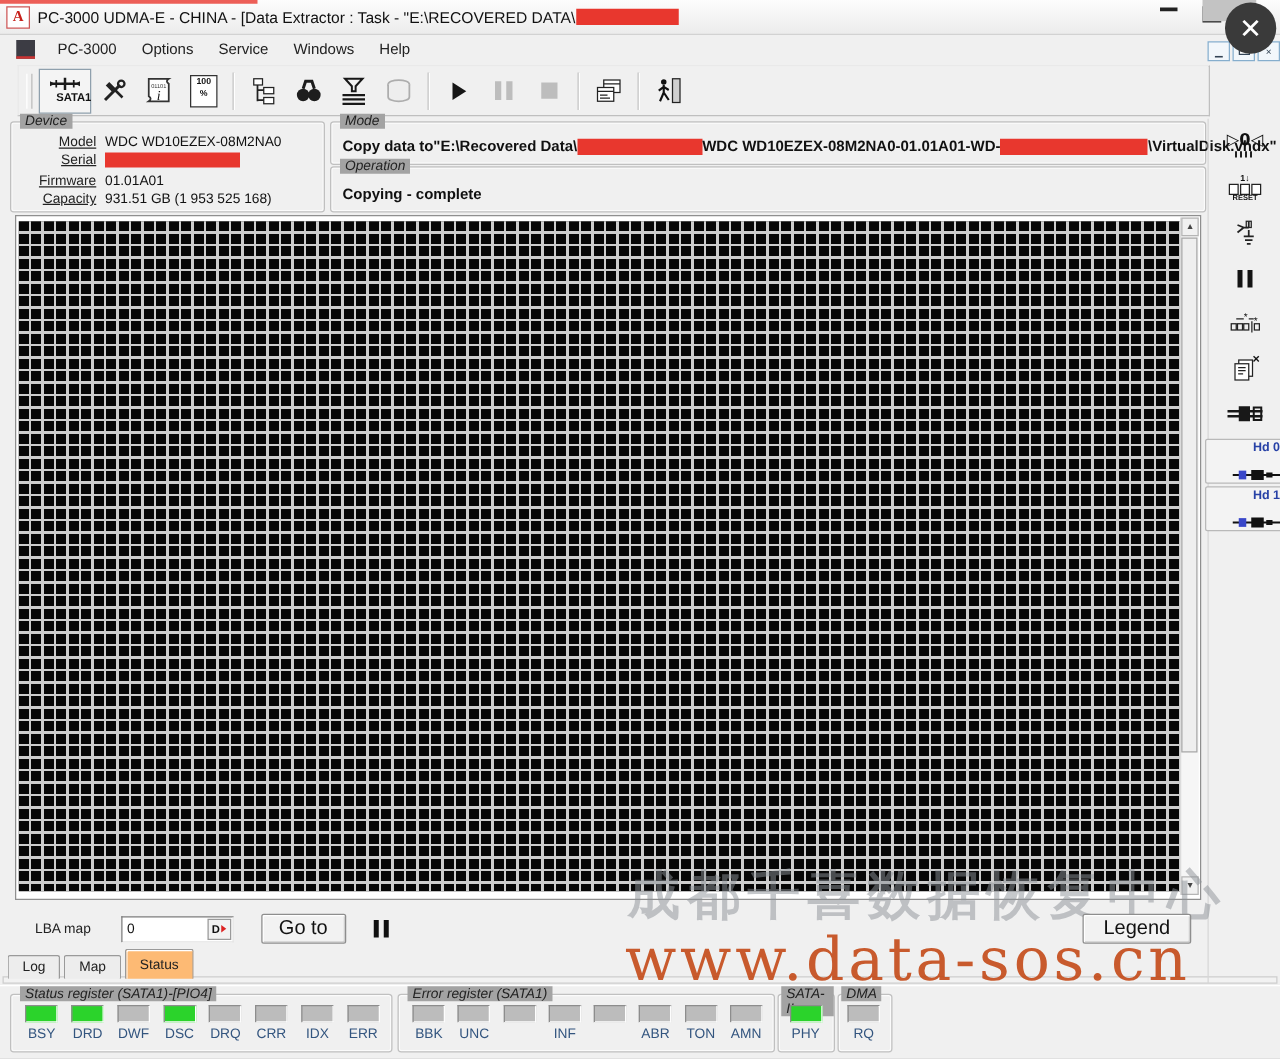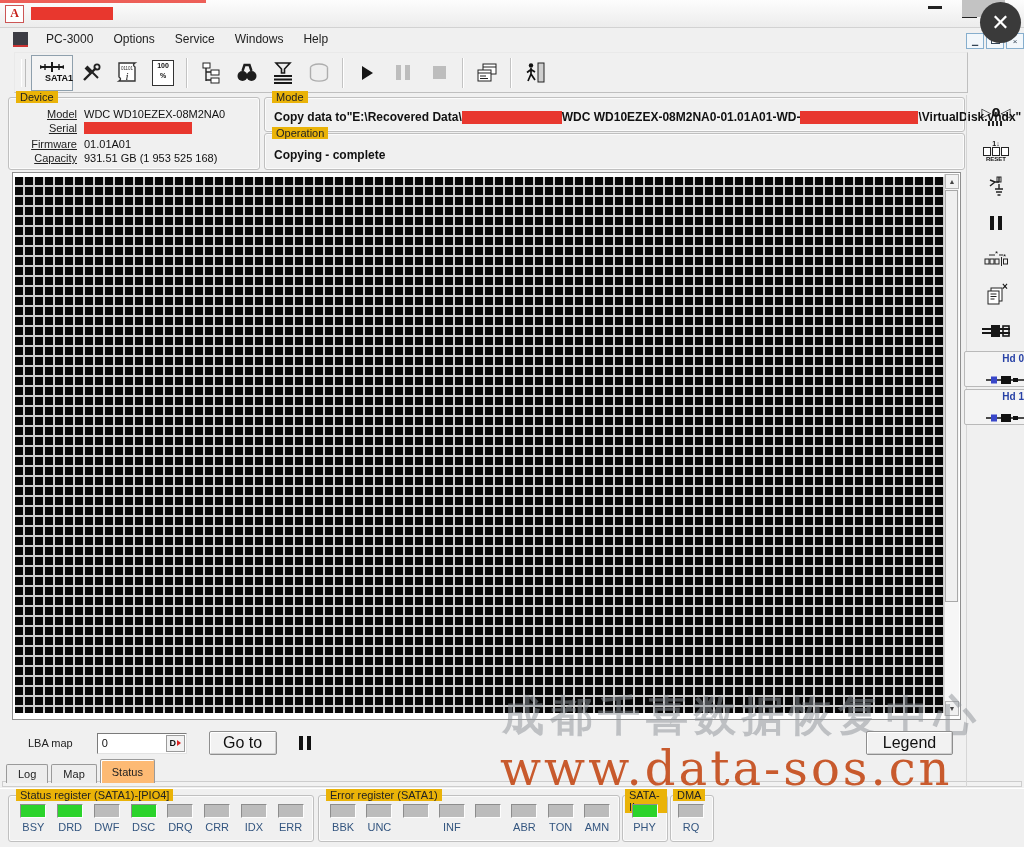--- a/index.html
+++ b/index.html
@@ -43,21 +43,21 @@
   .play-tri{width:0;height:0;border-left:11px solid #161616;border-top:7px solid transparent;border-bottom:7px solid transparent;}
   .pause-bars{display:flex;gap:4px;}
   .pause-bars i{width:5px;height:15px;background:#bdbdbd;}
   .pause-bars.dark i{width:4px;height:14px;background:#141414;}
   .stop-sq{width:13px;height:13px;background:#bdbdbd;}
   .doc-ico{width:20px;height:24px;border:1px solid #333;background:#fff;text-align:center;
     font:bold 7px "Liberation Sans",sans-serif;line-height:10px;color:#111;}
   
   .gbox{position:absolute;border:1px solid #c0c0c0;border-radius:3px;
     box-shadow:inset 0 0 0 1px #fbfbfb;background:#f0f0f0;}
-  .gcap{position:absolute;top:-7px;left:7px;background:#eab308;padding:0 4px;font-size:11px;color:#222;}
+  .gcap{position:absolute;top:-7px;left:7px;background:#a3a3a3;padding:0 4px;font-size:11px;color:#222;font-style:italic;}
   .dev-grid{position:absolute;top:10px;left:4px;right:4px;display:grid;
     grid-template-columns:64px 1fr;row-gap:2px;column-gap:7px;font-size:11px;}
   .dev-grid .k{text-align:right;color:#222;text-decoration:underline;}
   .dev-grid .v{color:#111;}
   .serial-red{width:108px;height:12px;background:#e8372e;}
   .mode-text{position:absolute;left:9px;top:12px;font:bold 12px "Liberation Sans",sans-serif;
     color:#111;white-space:nowrap;display:flex;align-items:center;}
   .m-red1{width:100px;}.m-red2{width:118px;}
   .op-text{position:absolute;left:9px;top:14px;font:bold 12px "Liberation Sans",sans-serif;color:#111;}
   
@@ -118,20 +118,21 @@
   .wm1{left:502px;top:688px;font:bold 42px "DejaVu Sans",sans-serif;color:#8d9298;opacity:.5;letter-spacing:6px;}
   .wm2{left:500px;top:740px;font:48px "DejaVu Serif","Liberation Serif",serif;color:#c2410c;opacity:.85;letter-spacing:3px;}
   svg{display:block;}
 </style>
 </head>
 <body>
 
 <div class="titlebar">
   <div class="app-ico">A</div>
   <div class="title-text">
+    <span>PC-3000 UDMA-E - CHINA - [Data Extractor : Task - "E:\RECOVERED DATA\</span>
     <span class="red-bar t-red"></span>
   </div>
 </div>
 <div class="top-sliver"></div>
 <div class="win-btn btn-min"></div>
 <div class="win-btn btn-max"></div>
 <div class="gray-chip"></div>
 <div class="big-close">
   <span>✕</span>
 </div>

